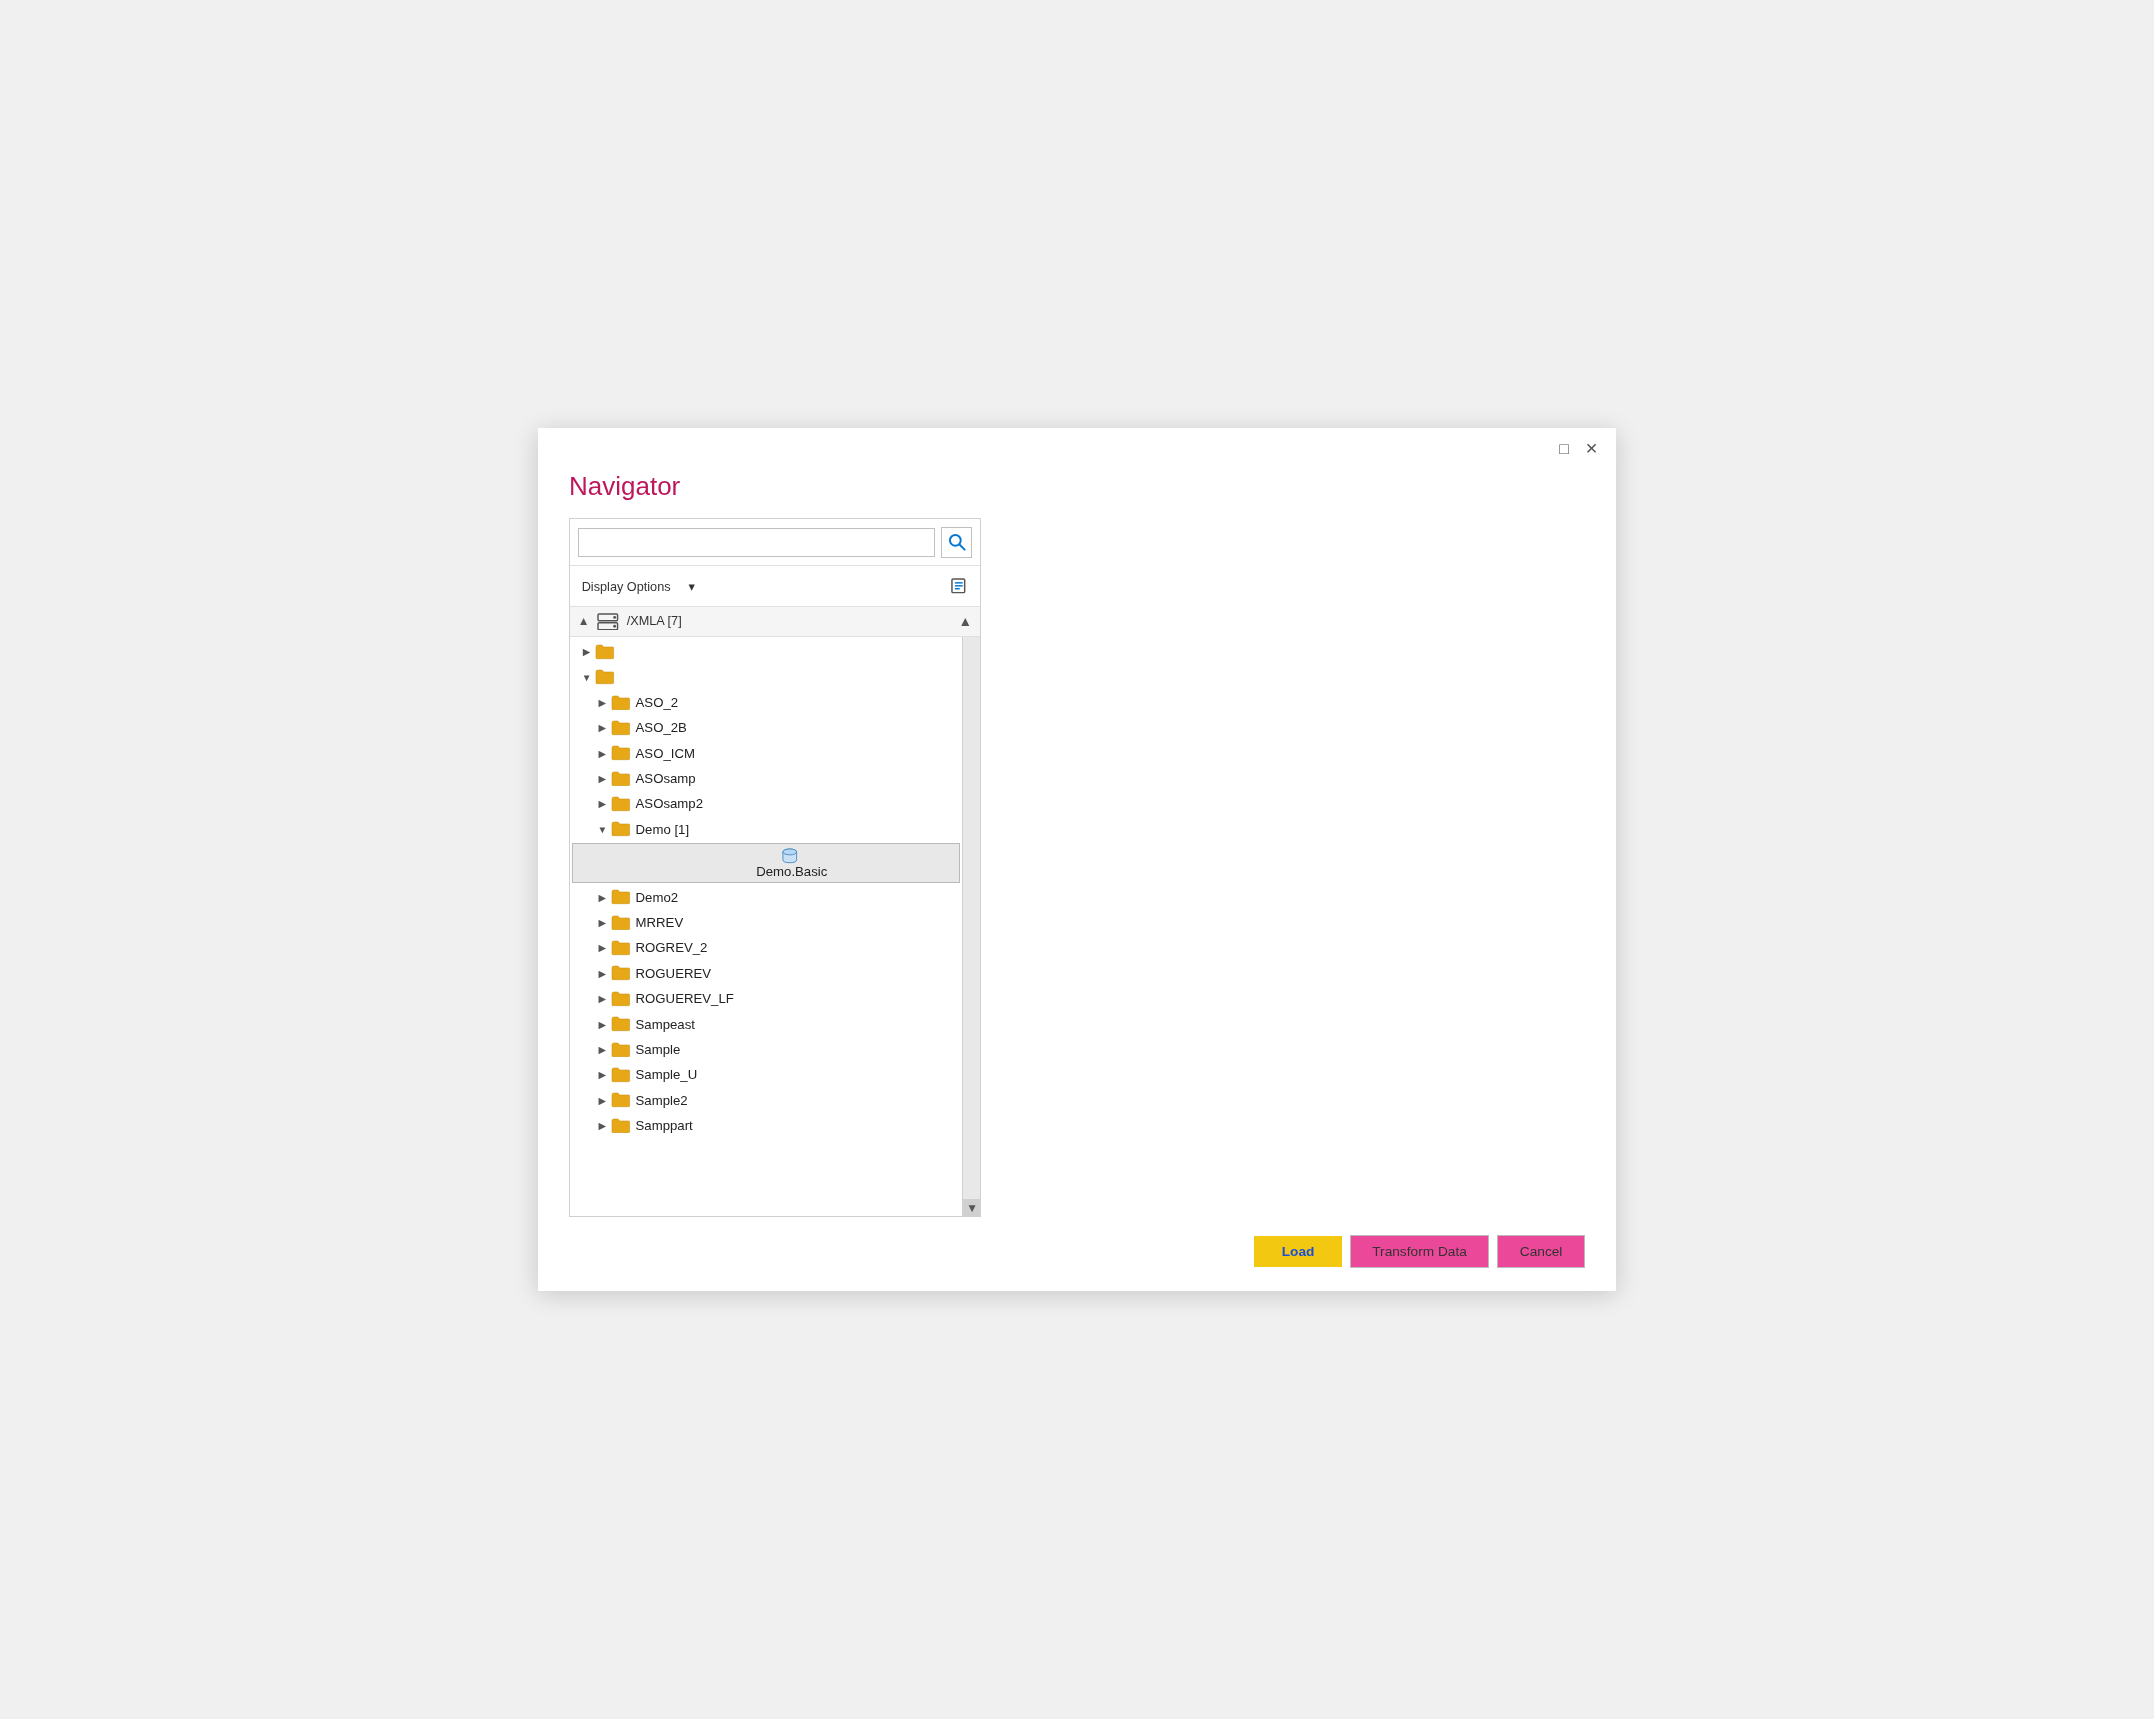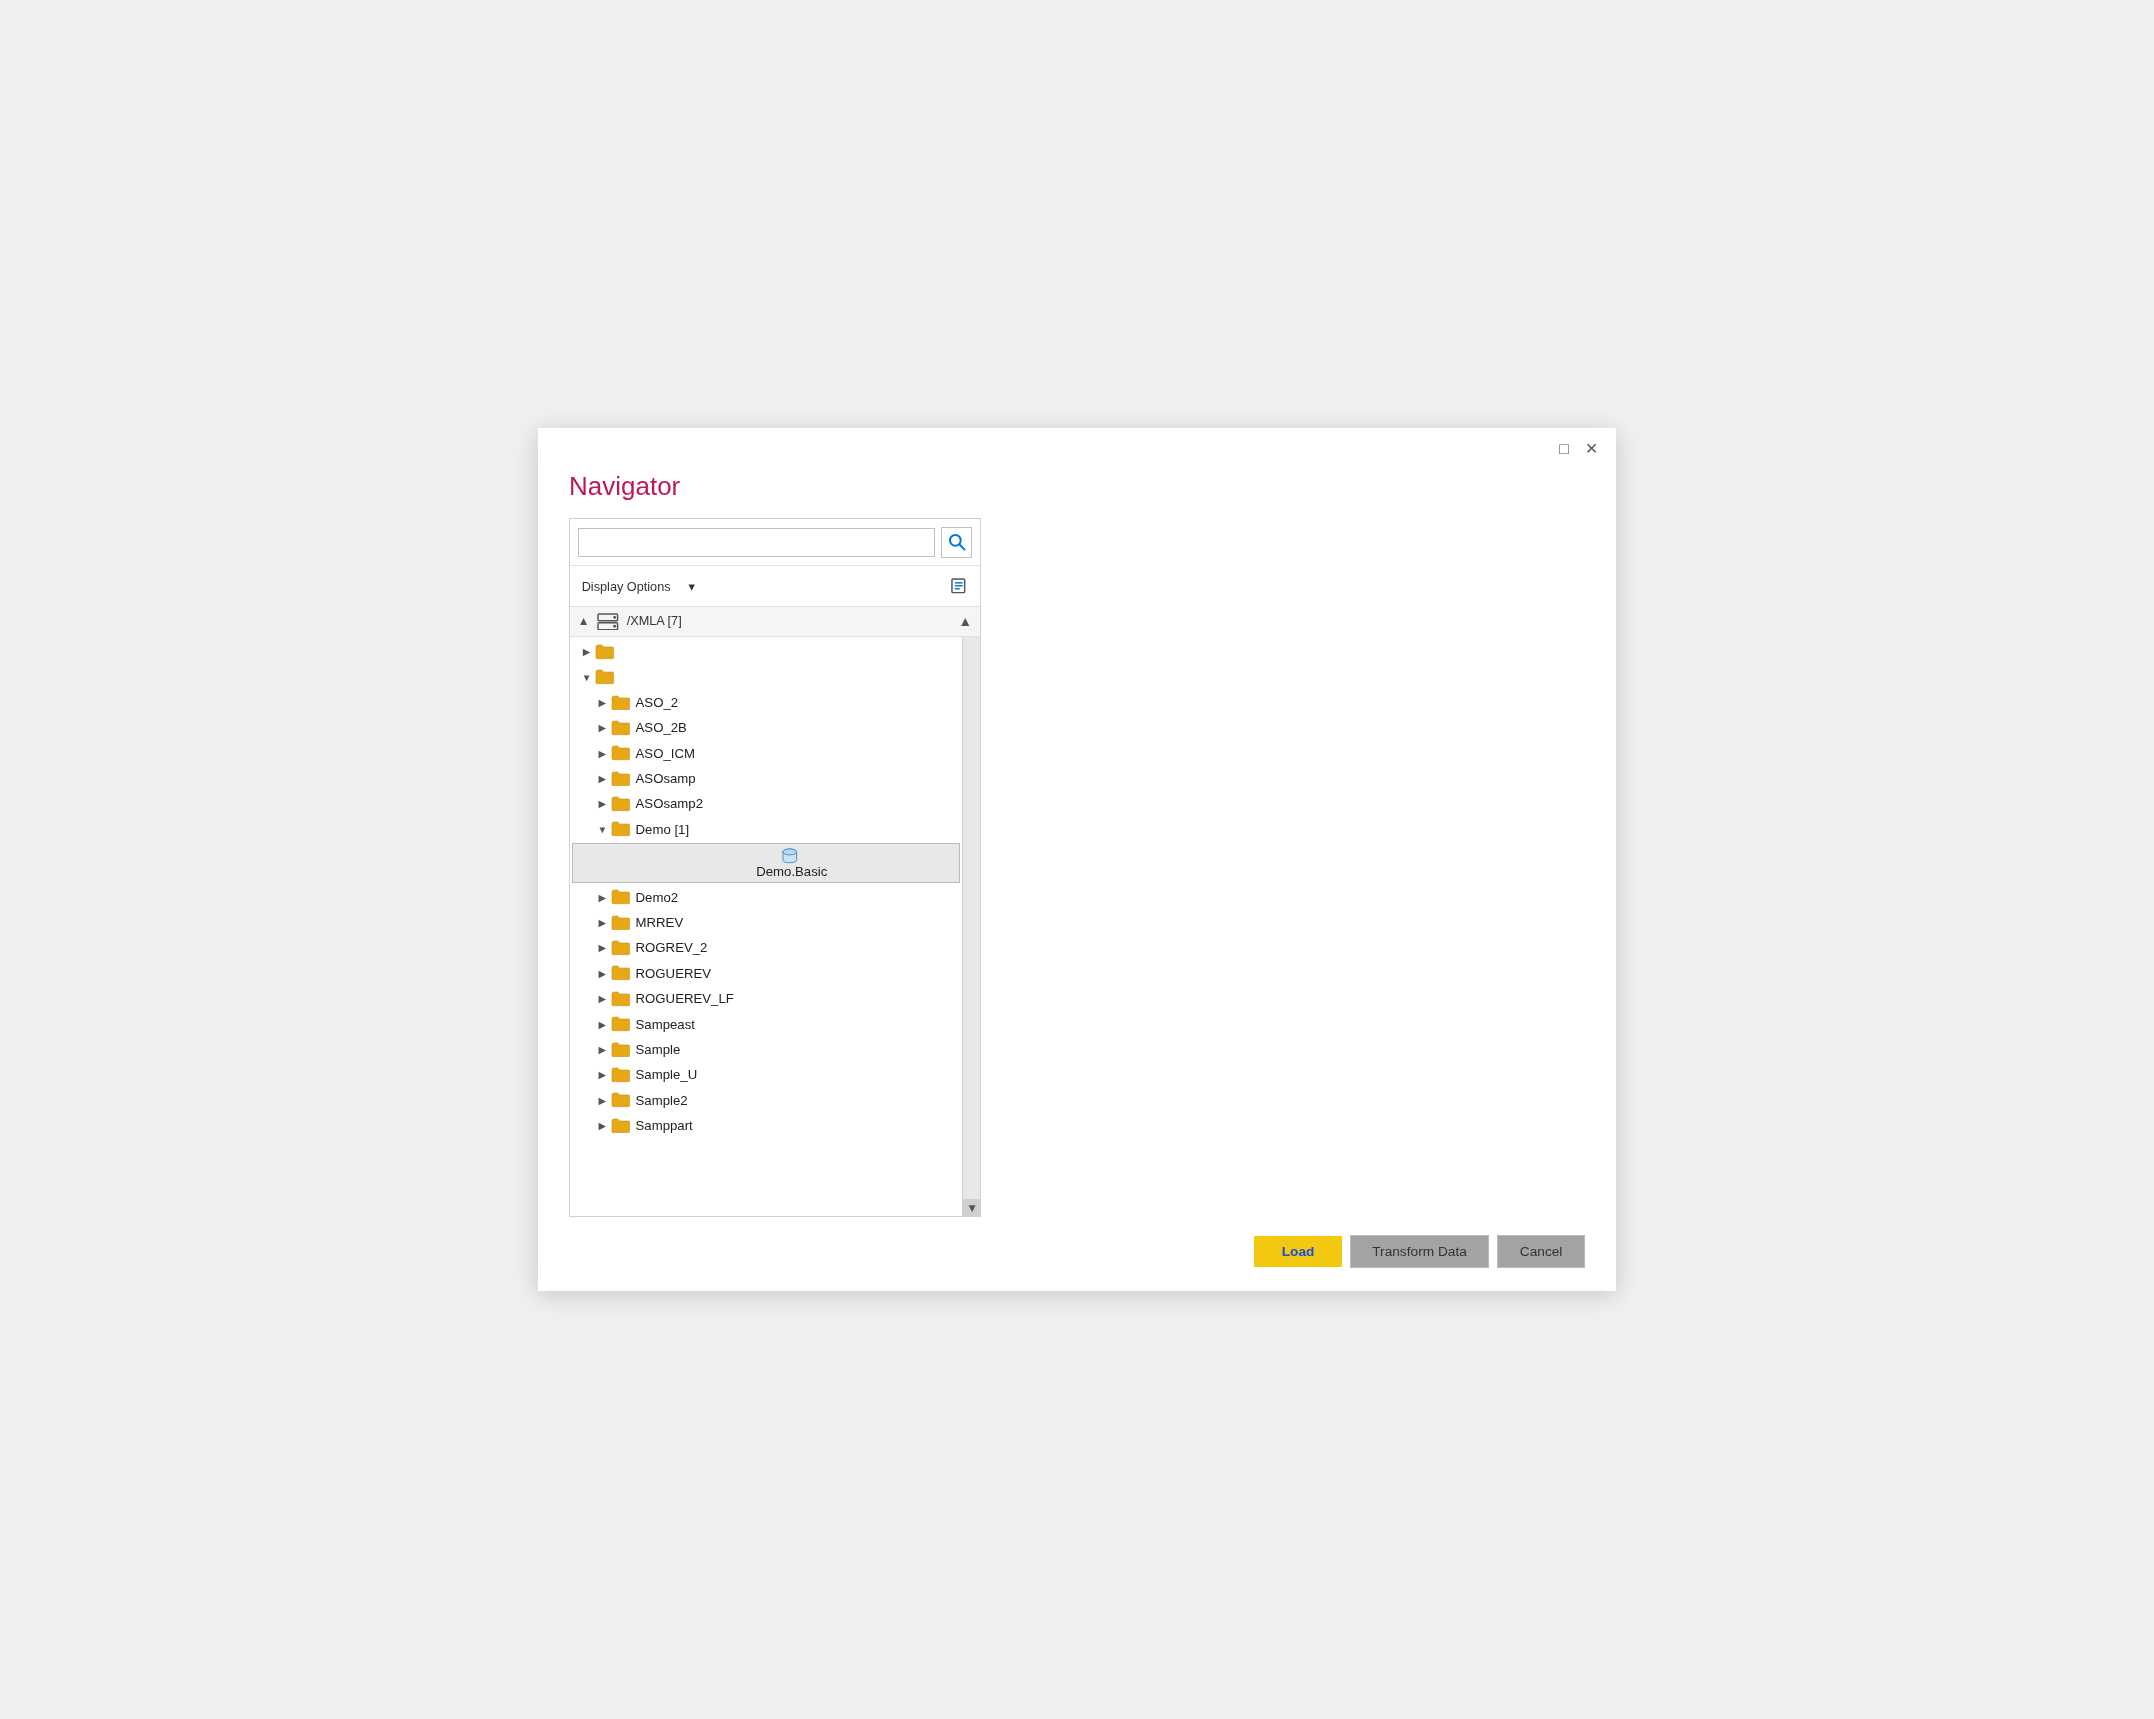--- a/index.html
+++ b/index.html
@@ -214,21 +214,21 @@
     .btn-load {
       background: #f2c811;
       color: #1d4ed8;
       border: none;
       padding: 7.8px 27.4px;
       font-size: 13.7px;
       font-weight: 600;
       cursor: pointer;
     }
     .btn-secondary {
-      background: #a3a3a3;
+      background: #ec4899;
       color: #333;
       border: 1px solid #bbb;
       padding: 7.8px 21.6px;
       font-size: 13.7px;
       cursor: pointer;
     }
 
     
     .tree-scroll::-webkit-scrollbar { width: 13.7px; }
     .tree-scroll::-webkit-scrollbar-track { background: #e8e8e8; }

